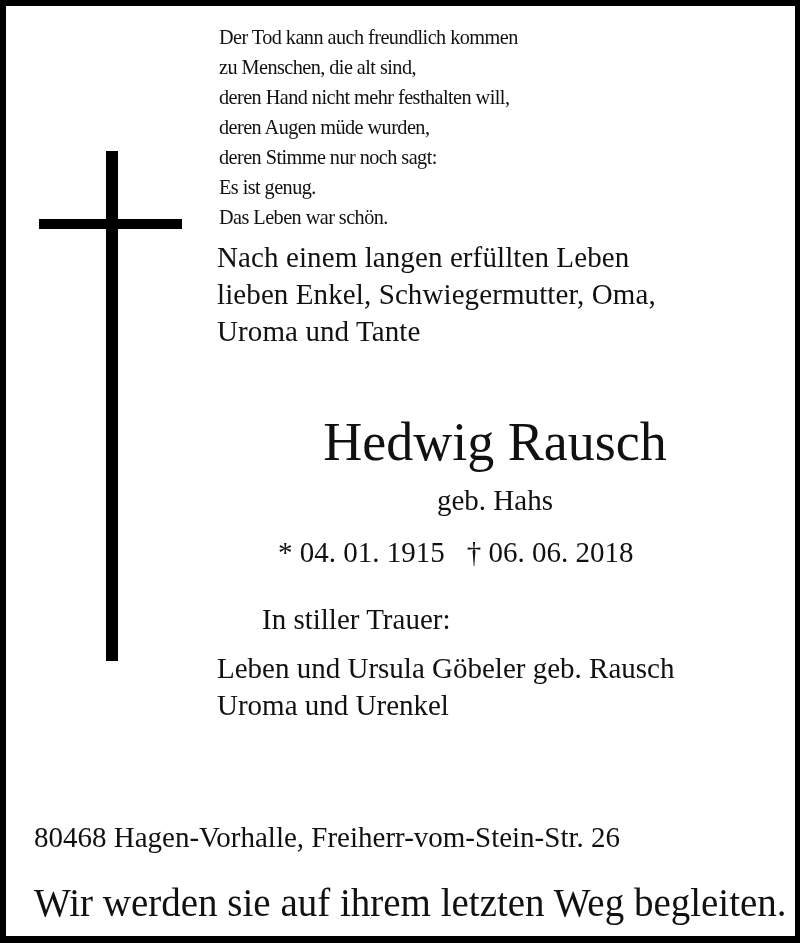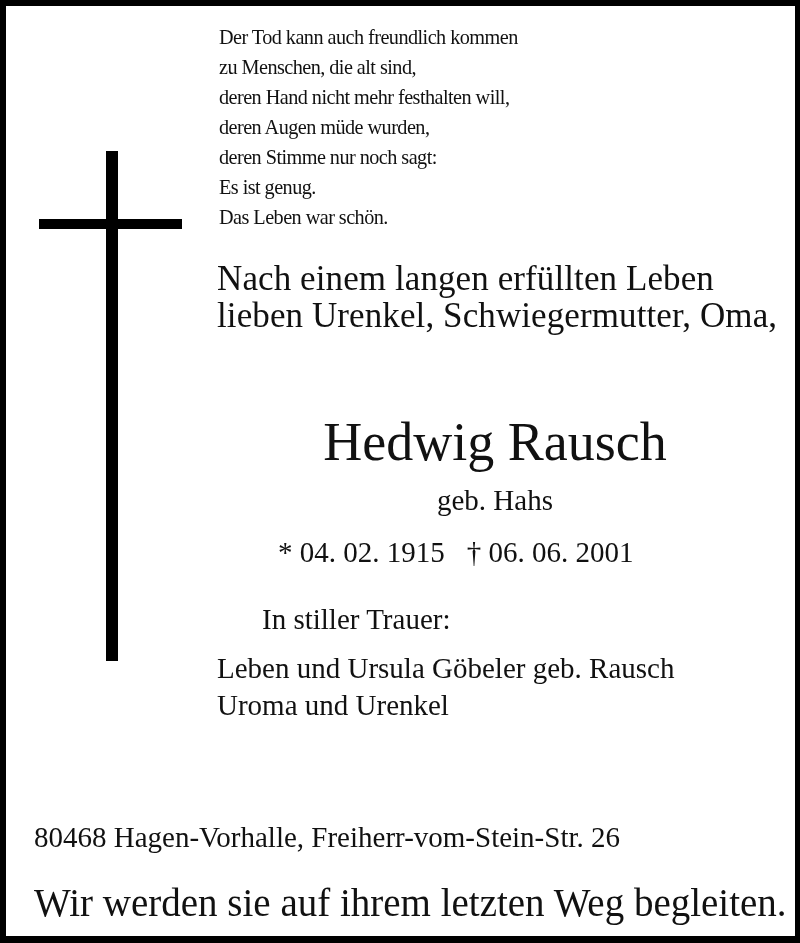--- a/index.html
+++ b/index.html
@@ -47,22 +47,22 @@
       line-height: 30px;
       letter-spacing: -0.6px;
       transform: scaleX(0.92);
       transform-origin: left top;
       white-space: nowrap;
     }
     .poem .line { display: block; }
     .intro {
       position: absolute;
       left: 217px;
-      top: 260px;
-      font-size: 35px;
+      top: 239px;
+      font-size: 29px;
       line-height: 37px;
       white-space: nowrap;
       letter-spacing: 0.1px;
     }
     .intro .line { display: block; }
     .name {
       position: absolute;
       left: 0;
       width: 990px;
       top: 412px;
@@ -140,28 +140,29 @@
   <span class="line">zu Menschen, die alt sind,</span>
   <span class="line">deren Hand nicht mehr festhalten will,</span>
   <span class="line">deren Augen müde wurden,</span>
   <span class="line">deren Stimme nur noch sagt:</span>
   <span class="line">Es ist genug.</span>
   <span class="line">Das Leben war schön.</span>
 </div>
 
 <div class="intro">
   <span class="line">Nach einem langen erfüllten Leben</span>
-  <span class="line">lieben Urenkel, Schwiegermutter, Oma,</span>
+  <span class="line">lieben Enkel, Schwiegermutter, Oma,</span>
+  <span class="line">Uroma und Tante</span>
 </div>
 
 <div class="name">Hedwig Rausch</div>
 <div class="maiden">geb. Hahs</div>
 
 <div class="dates">
-  <span>* 04. 02. 1915</span><span class="gap"></span><span>† 06. 06. 2001</span>
+  <span>* 04. 01. 1915</span><span class="gap"></span><span>† 06. 06. 2018</span>
 </div>
 
 <div class="mourning-label">In stiller Trauer:</div>
 
 <div class="mourners">
   <span class="line">Leben und Ursula Göbeler geb. Rausch</span>
   <span class="line">Uroma und Urenkel</span>
 </div>
 
 <div class="address">80468 Hagen-Vorhalle, Freiherr-vom-Stein-Str. 26</div>

